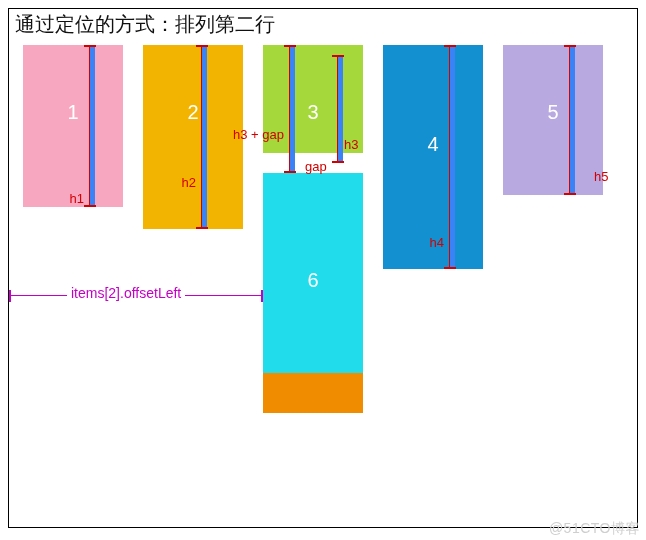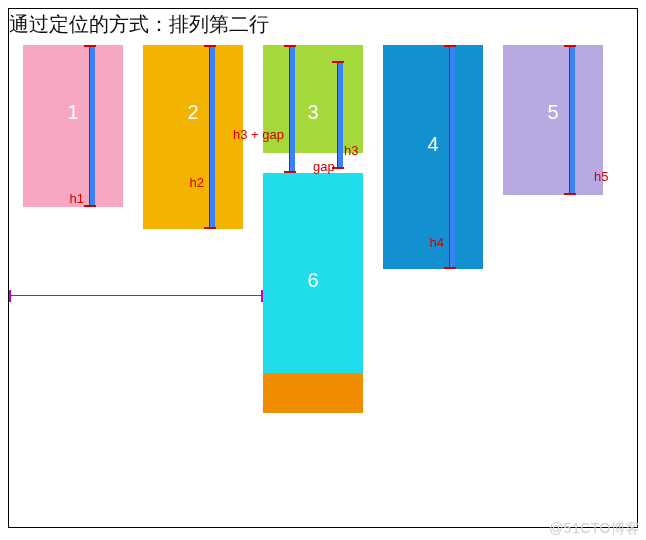--- a/index.html
+++ b/index.html
@@ -17,21 +17,21 @@
     position: absolute;
     left: 8px;
     top: 8px;
     width: 630px;
     height: 520px;
     border: 1px solid #000;
     background: #fff;
   }
   .title {
     position: absolute;
-    left: 0;
+    left: 6px;
     top: 2px;
     font-size: 20px;
     color: #111;
   }
   .canvas {
     position: absolute;
     left: 0;
     top: 36px;
     right: 0;
     bottom: 0;
@@ -64,21 +64,20 @@
     color: #d40000;
     font-size: 13px;
     white-space: nowrap;
   }
   .hlabel {
     position: absolute;
     color: #d40000;
     font-size: 13px;
     text-align: center;
     white-space: nowrap;
-    margin-left: 8px;
   }
   .hline-m {
     position: absolute;
     height: 0;
     border-top: 1px solid #c400c4;
   }
   .hline-m .cap {
     position: absolute;
     top: -6px;
     width: 0;
@@ -129,26 +128,26 @@
     <div class="bar" style="left:254px;top:128px;width:100px;height:200px;background:#21dcea;">
       <div class="num" style="top:96px">6</div>
     </div>
     <div class="bar" style="left:254px;top:328px;width:100px;height:40px;background:#f08c00;"></div>
 
     <div class="vline" style="left:80px;top:0px;height:162px;">
       <div class="cap" style="top:0"></div>
         <div class="cap" style="bottom:0"></div>
       <div class="lab" style="right:6px;top:108px;margin-top:38px;">h1</div>
     </div>
-    <div class="vline" style="left:200px;top:0px;height:184px;">
+    <div class="vline" style="left:192px;top:0px;height:184px;">
       <div class="cap" style="top:0"></div>
         <div class="cap" style="bottom:0"></div>
       <div class="lab" style="right:6px;top:130px;">h2</div>
     </div>
-    <div class="vline" style="left:328px;top:16px;height:108px;">
+    <div class="vline" style="left:328px;top:10px;height:108px;">
       <div class="cap" style="top:0"></div>
         <div class="cap" style="bottom:0"></div>
       <div class="lab" style="left:6px;top:82px;">h3</div>
     </div>
     <div class="vline" style="left:280px;top:0px;height:128px;">
       <div class="cap" style="top:0"></div>
         <div class="cap" style="bottom:0"></div>
       <div class="lab" style="right:6px;top:82px;">h3 + gap</div>
     </div>
     <div class="vline" style="left:440px;top:0px;height:224px;">
@@ -161,17 +160,18 @@
         <div class="cap" style="bottom:0"></div>
       <div class="lab" style="left:24px;top:124px;">h5</div>
     </div>
 
     <div class="hlabel" style="left:296px;top:114px;">gap</div>
 
     <div class="hline-m" style="left:0px;top:250px;width:254px;">
       <div class="cap" style="left:0"></div>
         <div class="cap" style="right:0"></div>
     </div>
+    <div class="hlabel-m" style="left:58px;top:240px;">items[2].offsetLeft</div>
 
   </div>
 </div>
 
 <div class="watermark">@51CTO博客</div>
 
 </body></html>

